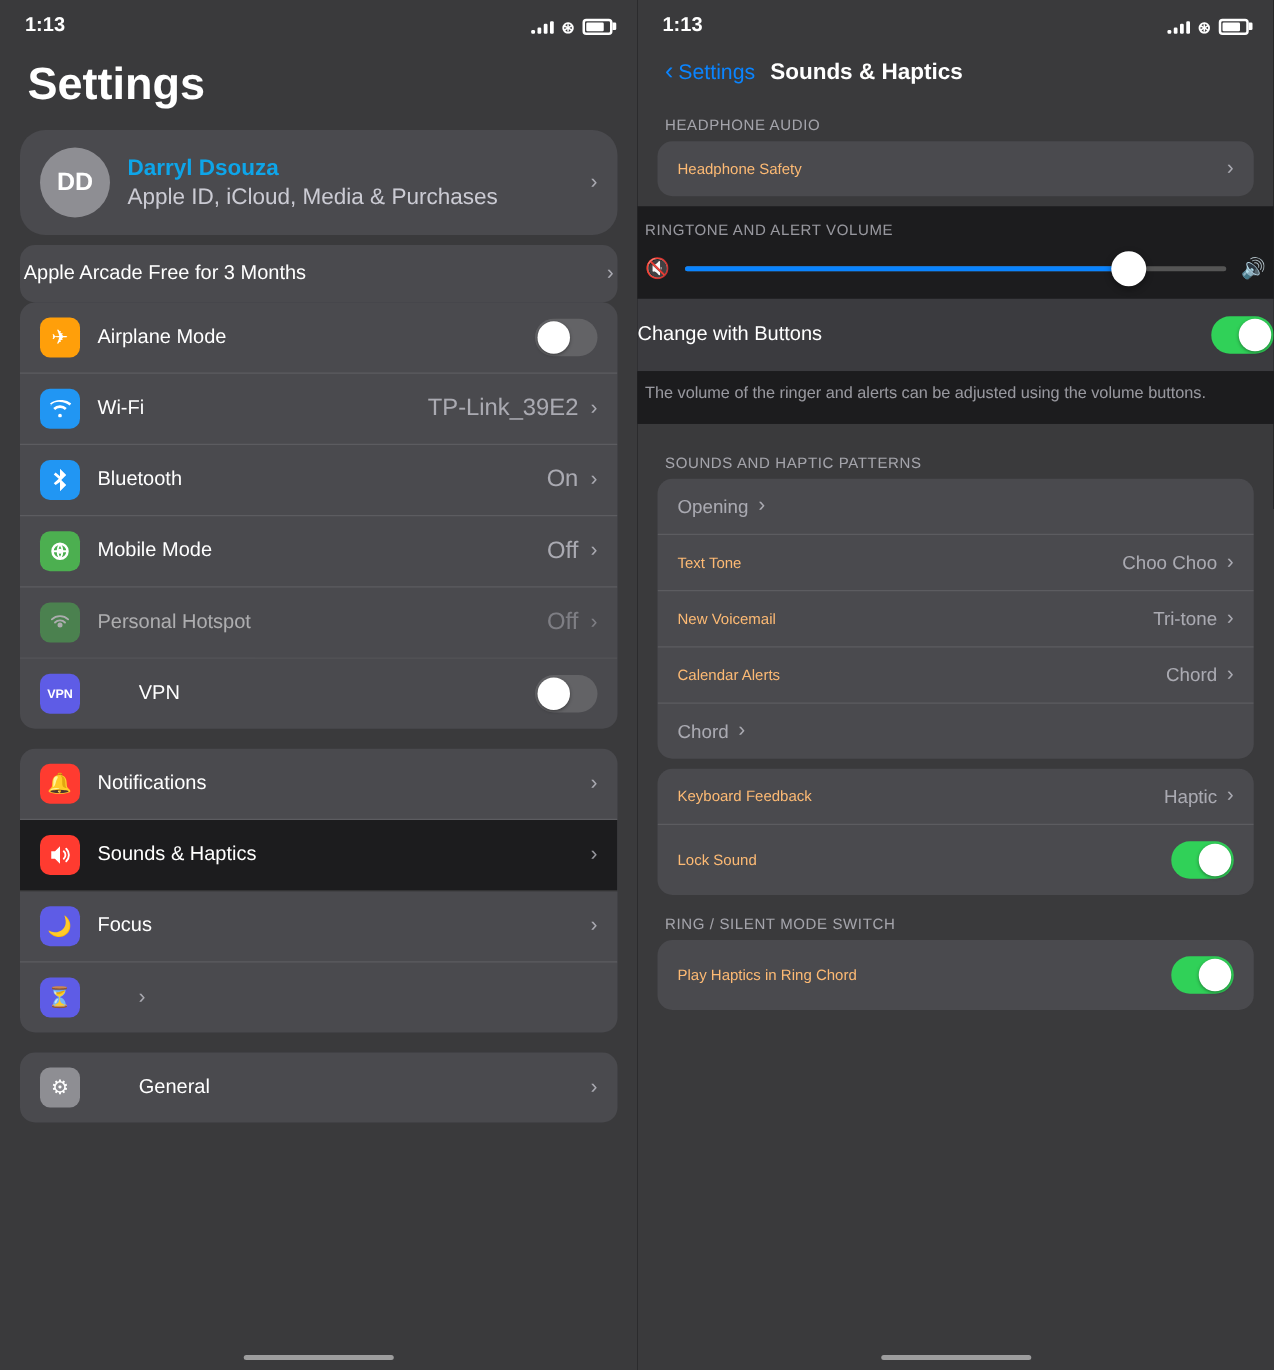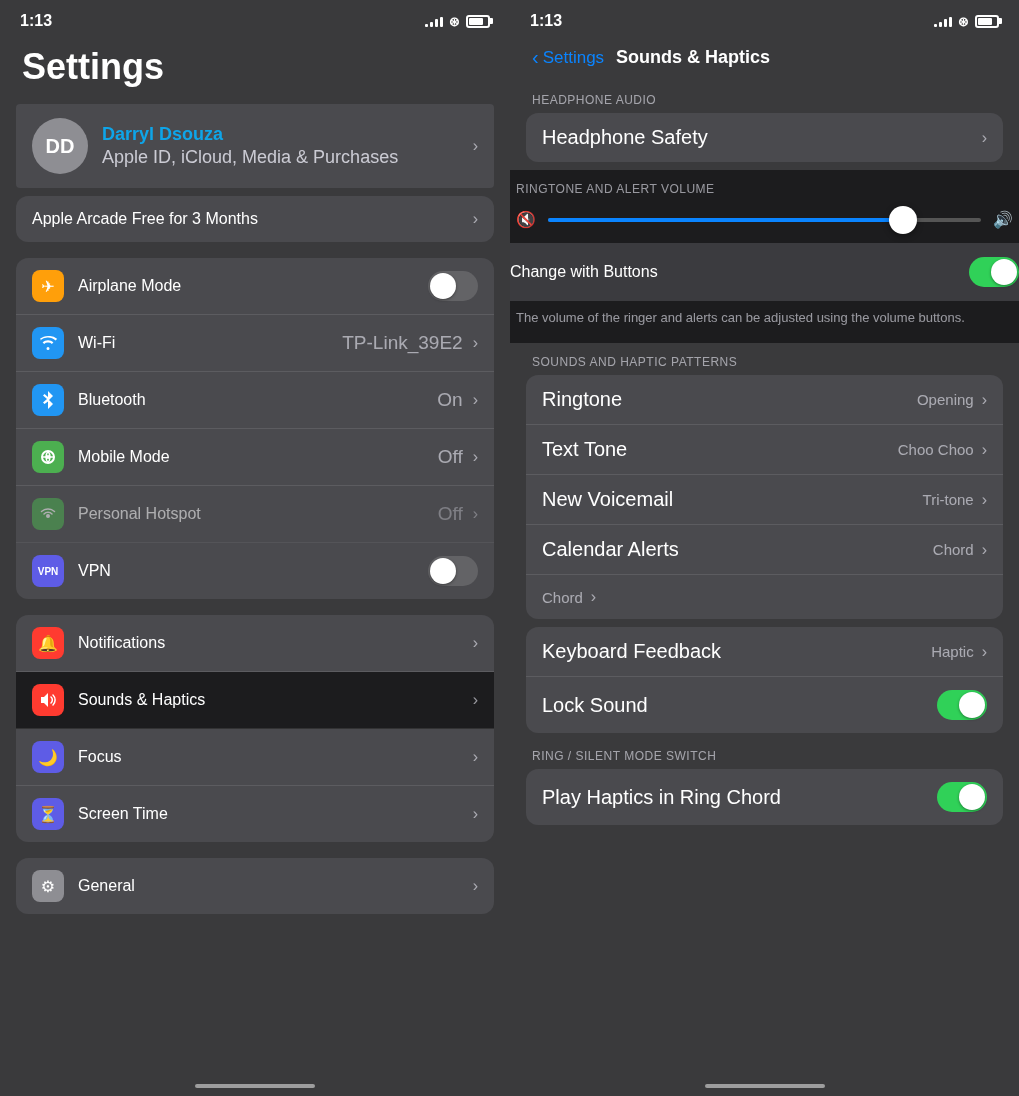--- a/index.html
+++ b/index.html
@@ -72,21 +72,21 @@
     .page-title {
       font-size: 36px;
       font-weight: 700;
       color: #fff;
       padding: 8px 6px 16px;
     }
 
     
     .profile-card {
       background: rgba(90,90,95,0.5);
-      border-radius: 4px;
+      border-radius: 20px;
       padding: 14px 16px;
       margin-bottom: 4px;
     }
     .profile-row {
       display: flex;
       align-items: center;
       gap: 14px;
     }
     .avatar {
       width: 56px; height: 56px;
@@ -97,46 +97,45 @@
       flex-shrink: 0;
     }
     .profile-info { flex: 1; }
     .profile-name { font-size: 18px; font-weight: 600; color: #0ea5e9; }
     .profile-sub { font-size: 18px; color: #ebebf5cc; margin-top: 2px; }
     .chevron { color: #ebebf599; font-size: 16px; }
 
     .arcade-row {
       background: rgba(90,90,95,0.5);
       border-radius: 12px;
-      padding: 14px 16px;
+      padding: 14px 3px;
       margin-top: 8px;
       display: flex;
       align-items: center;
       justify-content: space-between;
       color: #fff;
       font-size: 16px;
-      margin-bottom: 16px;
     }
 
     
     .settings-group {
       background: rgba(90,90,95,0.5);
       border-radius: 12px;
       margin-bottom: 16px;
       overflow: hidden;
     }
     .settings-row {
       display: flex;
       align-items: center;
       padding: 12px 16px;
       color: #fff;
       border-bottom: 1px solid rgba(255,255,255,0.1);
       position: relative;
     }
-    .settings-row:last-child { border-bottom: none; }
+    .settings-row:last-child { border-bottom: none; gap: 33px; }
     .row-icon {
       width: 32px; height: 32px;
       border-radius: 8px;
       display: flex; align-items: center; justify-content: center;
       font-size: 16px;
       margin-right: 14px;
       flex-shrink: 0;
     }
     .row-label { flex: 1; font-size: 16px; color: #fff; }
     .row-value { font-size: 19px; color: #ebebf599; margin-right: 10px; }
@@ -268,21 +267,21 @@
       margin-bottom: 8px;
       overflow: hidden;
     }
     .right-row {
       display: flex;
       align-items: center;
       padding: 13px 16px;
       border-bottom: 1px solid rgba(255,255,255,0.1);
     }
     .right-row:last-child { border-bottom: none; }
-    .right-row-label { flex: 1; font-size: 20px; color: #ffffff; }
+    .right-row-label { flex: 1; font-size: 12px; color: #fdba74; }
     .right-row-value { font-size: 15px; color: #ebebf599; margin-right: 8px; }
     .right-row-chevron { color: #ebebf599; font-size: 16px; }
 
     
     .scroll-indicator {
       position: absolute;
       bottom: 8px;
       left: 50%;
       transform: translateX(-50%);
       width: 120px; height: 4px;
@@ -423,21 +422,20 @@
       </div>
 
       <div class="settings-row">
         <div class="row-icon" style="background:#5e5ce6;">🌙</div>
         <span class="row-label">Focus</span>
         <span class="chevron">›</span>
       </div>
 
       <div class="settings-row">
         <div class="row-icon" style="background:#5e5ce6;">⏳</div>
-        <span class="row-label">Screen Time</span>
         <span class="chevron">›</span>
       </div>
 
     </div>
 
     <div class="settings-group">
       <div class="settings-row">
         <div class="row-icon" style="background:#8e8e93;">⚙</div>
         <span class="row-label">General</span>
         <span class="chevron">›</span>
@@ -499,27 +497,26 @@
 
     <div class="change-buttons-row">
       <span class="change-label">Change with Buttons</span>
       <div class="toggle-green">
         <div class="thumb-g"></div>
       </div>
     </div>
     <div class="volume-hint">The volume of the ringer and alerts can be adjusted using the volume buttons.</div>
   </div>
 
-  <div class="right-content" style="margin-top:4px;">
+  <div class="right-content" style="margin-top:16px;">
 
     <div class="section-label">SOUNDS AND HAPTIC PATTERNS</div>
     <div class="right-group">
 
       <div class="right-row">
-        <span class="right-row-label">Ringtone</span>
         <span class="right-row-value">Opening</span>
         <span class="right-row-chevron">›</span>
       </div>
       <div class="right-row">
         <span class="right-row-label">Text Tone</span>
         <span class="right-row-value">Choo Choo</span>
         <span class="right-row-chevron">›</span>
       </div>
       <div class="right-row">
         <span class="right-row-label">New Voicemail</span>

